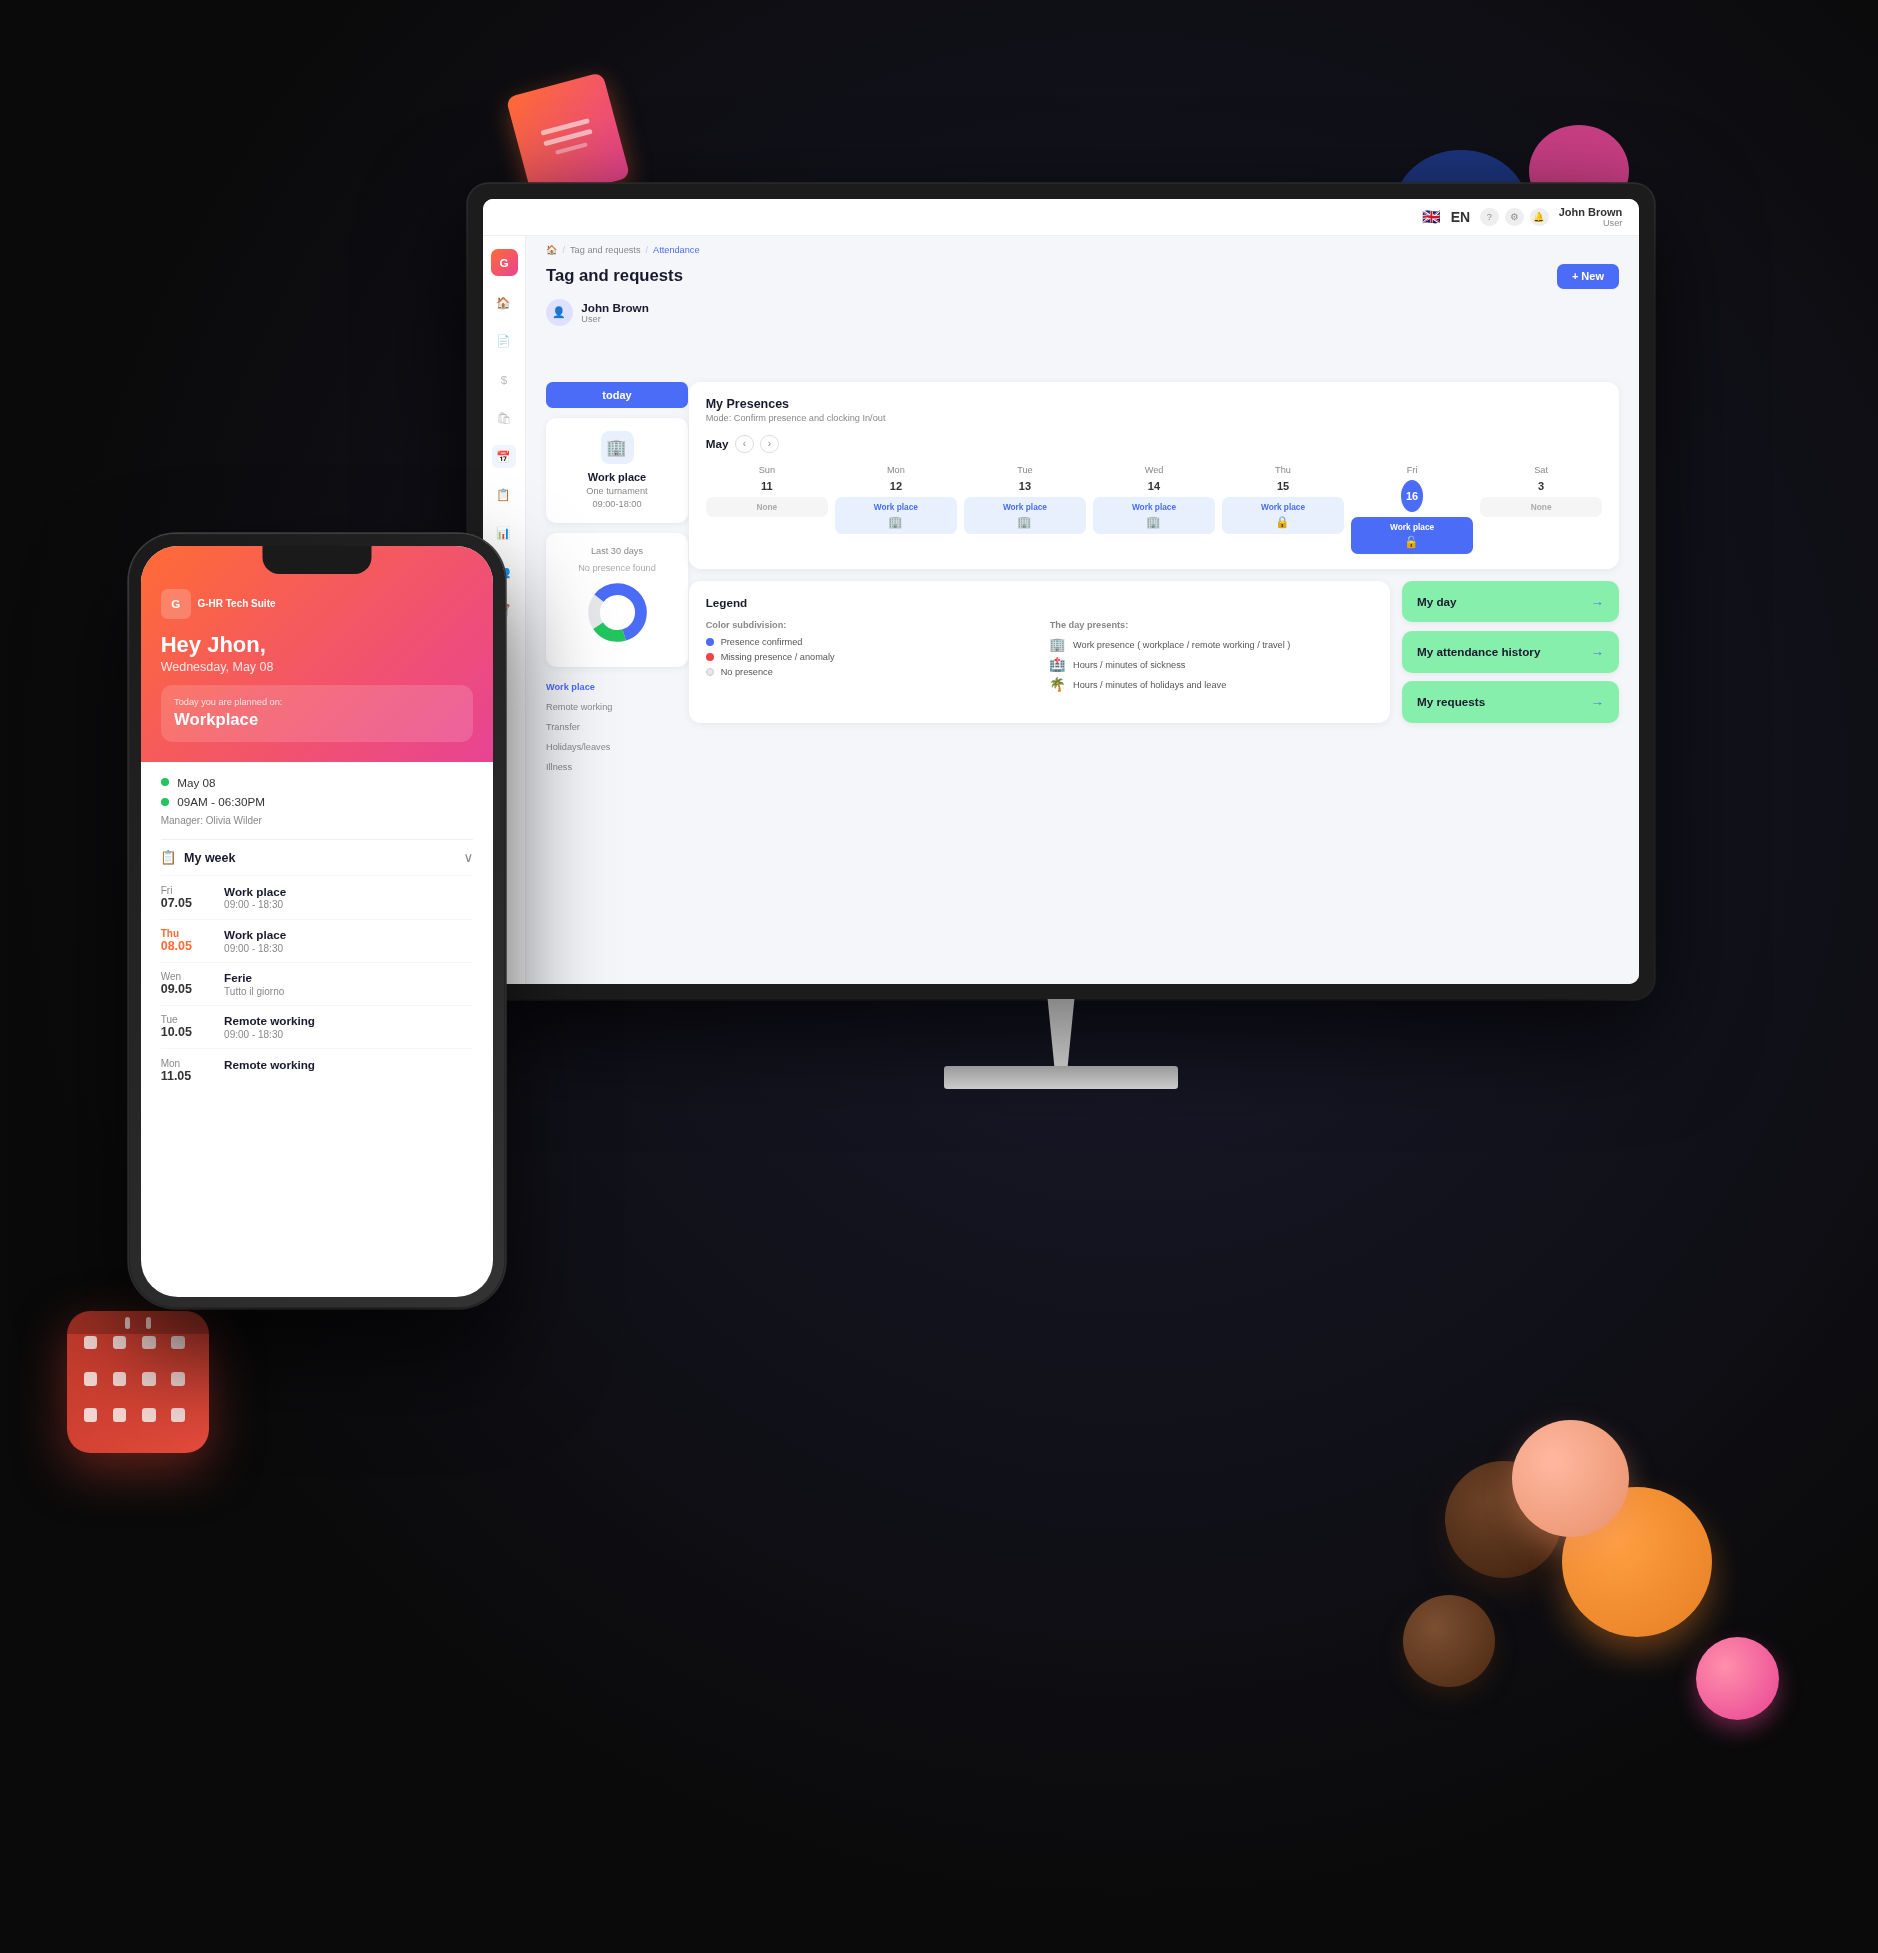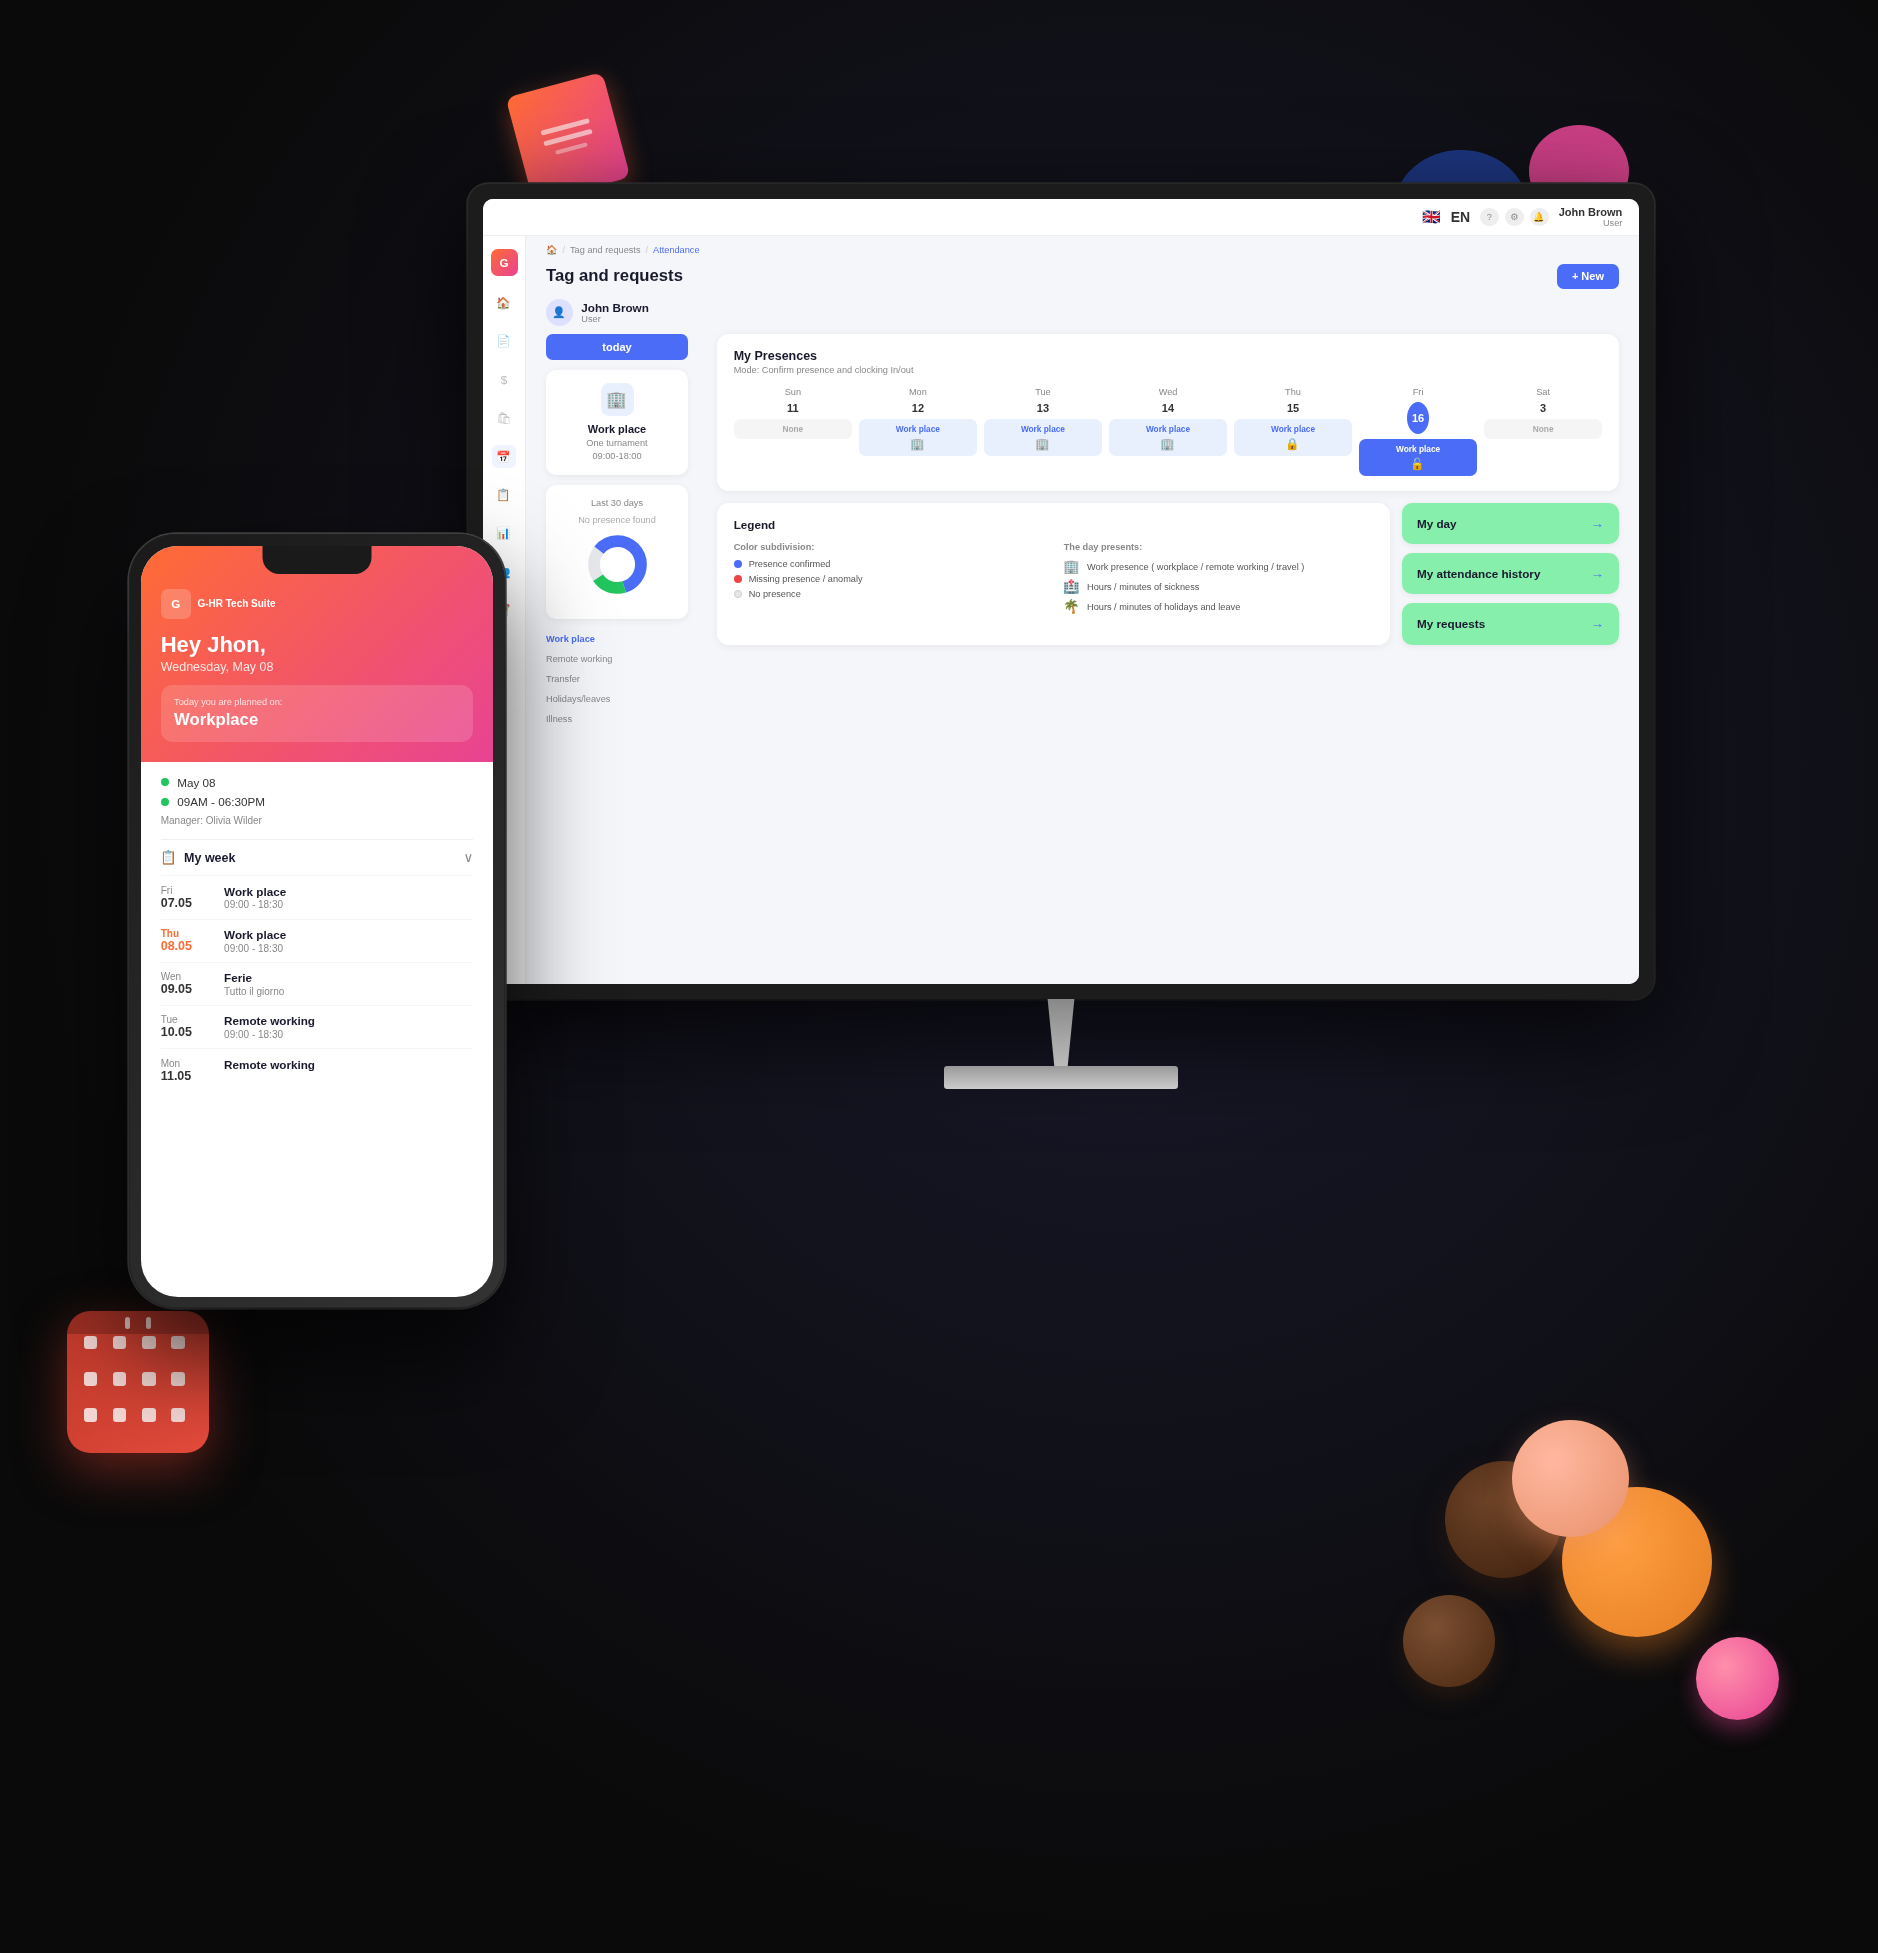--- a/index.html
+++ b/index.html
@@ -142,23 +142,24 @@
     .user-avatar-sm {
       width: 27px; height: 27px; border-radius: 50%; background: #dde0ff;
       display: flex; align-items: center; justify-content: center; font-size: 11px;
     }
     .user-name-sm { font-size: 11.7px; font-weight: 600; color: #1a1a2e; }
     .user-role-sm { font-size: 9.2px; color: #888; }
 
     
     .content-grid {
       display: flex;
-      gap: 29px;
+      gap: 1px;
       padding: 0 20px;
       height: 609px;
+      margin-top: 48px;
     }
 
     .left-panel {
       width: 142px;
       flex-shrink: 0;
       display: flex;
       flex-direction: column;
       gap: 10px;
     }
 
@@ -708,20 +709,25 @@
           <div class="right-panel">
 
             <div class="presences-card">
               <div style="display:flex; align-items:flex-start; justify-content:space-between;">
                 <div>
                   <div class="presences-title">My Presences</div>
                   <div class="presences-sub">Mode: Confirm presence and clocking In/out</div>
                 </div>
               </div>
 
+              <div class="cal-nav">
+                <span class="cal-month">May</span>
+                <div class="cal-arrow">‹</div>
+                <div class="cal-arrow">›</div>
+              </div>
 
               <div class="week-grid">
 
                 <div class="day-col">
                   <div class="day-name">Sun</div>
                   <div class="day-num">11</div>
                   <div class="day-card none">
                     <div>None</div>
                   </div>
                 </div>

